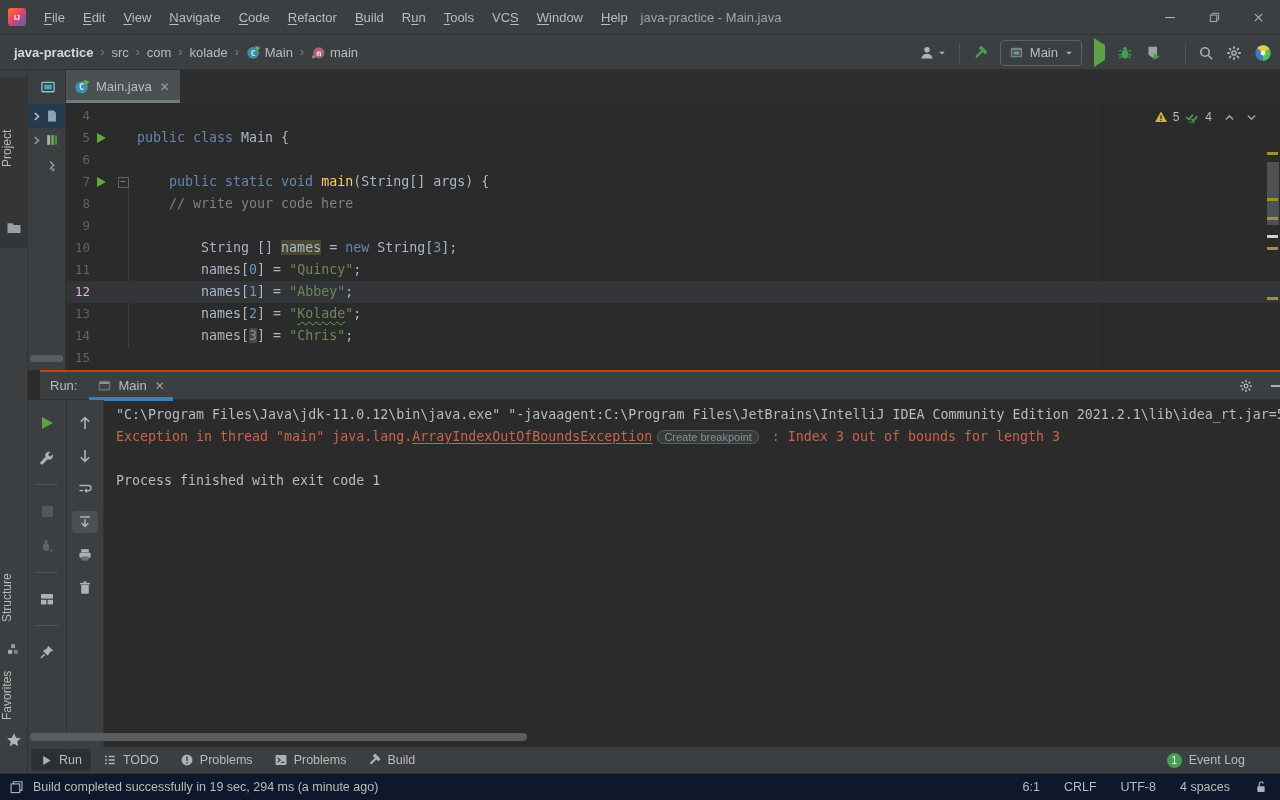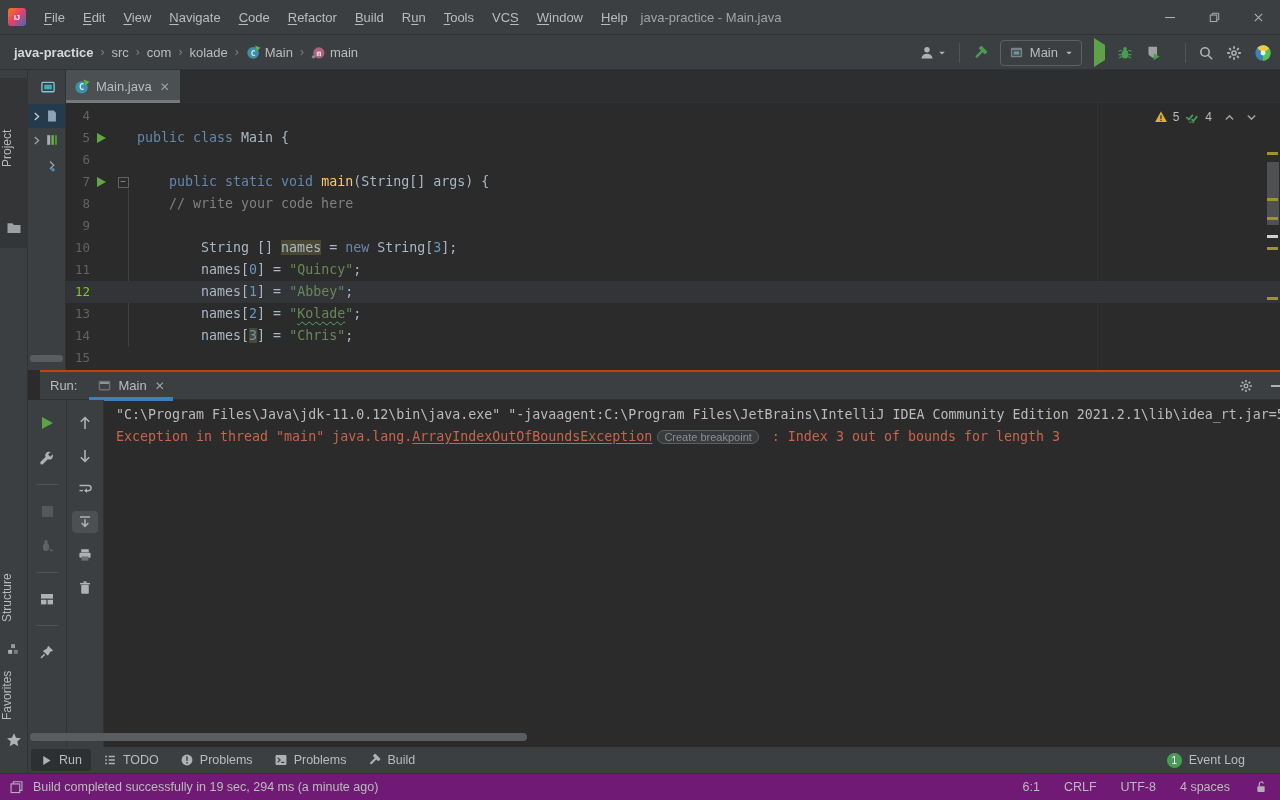--- a/index.html
+++ b/index.html
@@ -58,21 +58,21 @@
         padding:0 10px 0 8px;background:#4b5053;color:#bbbbbb;box-sizing:border-box;}
   .etab::after{content:'';position:absolute;left:0;right:0;bottom:0;height:3px;background:#75797b;}
   .closex{color:#9da0a3;font-size:12px;margin-left:2px;}
   .ebody{position:absolute;left:0;top:33px;width:1214px;height:267px;background:#2b2b2b;overflow:hidden;
          font-family:"DejaVu Sans Mono","Liberation Mono",monospace;font-size:13.3px;}
   .lines{position:absolute;left:0;top:2px;right:0;}
   .cl{position:relative;height:22px;line-height:22px;white-space:pre;padding-left:71px;box-sizing:border-box;}
   .cl.cur{background:#323438;}
   .gut{position:absolute;left:0;top:0;width:71px;height:22px;display:flex;align-items:center;}
   .lnum{width:24px;text-align:right;color:#606366;font-size:12.5px;}
-  .cl.cur .lnum{color:#84cc16;}
+  .cl.cur .lnum{color:#f0abfc;}
   .gslot{width:22px;display:flex;justify-content:center;align-items:center;}
   .rmark{width:0;height:0;border-style:solid;border-width:5px 0 5px 9px;
          border-color:transparent transparent transparent #60a843;}
   .foldbox{width:9px;height:9px;border:1px solid #606366;color:#9da0a3;font-size:9px;
            line-height:7px;text-align:center;background:#2b2b2b;}
   .foldline{position:absolute;left:62px;top:86px;width:1px;height:158px;background:#3e4142;}
   .marginguide{position:absolute;left:1031px;top:0;bottom:0;width:1px;background:#323232;}
   .s-kw{color:#6387ad}.s-pl{color:#a9b7c6}.s-fn{color:#ffc66d}.s-cm{color:#808080}
   .s-st{color:#6a8759}.s-nm{color:#6897bb}
   .s-hl{color:#a9b7c6;background:#4a4732}.s-nmhl{color:#6897bb;background:#4a4732}
@@ -115,21 +115,21 @@
   
   .bottombar{position:absolute;left:28px;top:747px;width:1252px;height:26px;background:#3c3f41;
              display:flex;align-items:center;font-size:12.5px;}
   .bitem{display:flex;align-items:center;gap:6px;height:22px;padding:0 9px;margin-left:3px;border-radius:3px;color:#bbbbbb;}
   .bitem.active{background:#2d3032;}
   .eventlog{position:absolute;right:35px;display:flex;align-items:center;gap:7px;}
   .badge{width:15px;height:15px;border-radius:50%;background:#499c54;color:#fff;font-size:10px;
          display:flex;align-items:center;justify-content:center;}
 
   
-  .statusbar{position:absolute;left:0;top:773px;width:1280px;height:27px;background:#701a75;
+  .statusbar{position:absolute;left:0;top:773px;width:1280px;height:27px;background:#0f172a;
              border-top:1px solid #323232;box-sizing:border-box;display:flex;align-items:center;font-size:12.5px;}
   .sb-left{display:flex;align-items:center;gap:9px;padding-left:9px;color:#bbbbbb;}
   .sb-right{position:absolute;right:12px;display:flex;align-items:center;gap:24px;color:#bbbbbb;}
 </style>
 </head>
 <body>
 
 <div class="app">
 
   <div class="titlebar">
@@ -486,20 +486,21 @@
               <rect x="4.2" y="4.8" width="7.6" height="9" rx="1" fill="#afb1b3"></rect>
               <rect x="3" y="2.9" width="10" height="1.5" fill="#afb1b3"></rect>
               <rect x="6.4" y="1.4" width="3.2" height="1.5" fill="#afb1b3"></rect>
             </svg>
         </span>
       </div>
       <div class="console" style="padding-top: 4px;">
           <div class="con-line"><span class="s-out">"C:\Program Files\Java\jdk-11.0.12\bin\java.exe" "-javaagent:C:\Program Files\JetBrains\IntelliJ IDEA Community Edition 2021.2.1\lib\idea_rt.jar=5</span></div>
           <div class="con-line"><span class="s-err">Exception in thread "main" java.lang.</span><span class="s-errlink">ArrayIndexOutOfBoundsException</span><span class="s-hint">Create breakpoint</span><span class="s-err"> : Index 3 out of bounds for length 3</span></div>
           <div class="con-line"></div>
+          <div class="con-line"><span class="s-out">Process finished with exit code 1</span></div>
         </div>
       <div class="hscroll-c"></div>
     </div>
   </div>
 
   <div class="bottombar">
     <div style="display:flex;align-items:center;">
         <div class="bitem active">
           <svg class="ic" style="width:13px;height:13px;" viewBox="0 0 16 16">
             <path d="M4 2.5v11l9-5.5z" fill="#afb1b3"></path>

